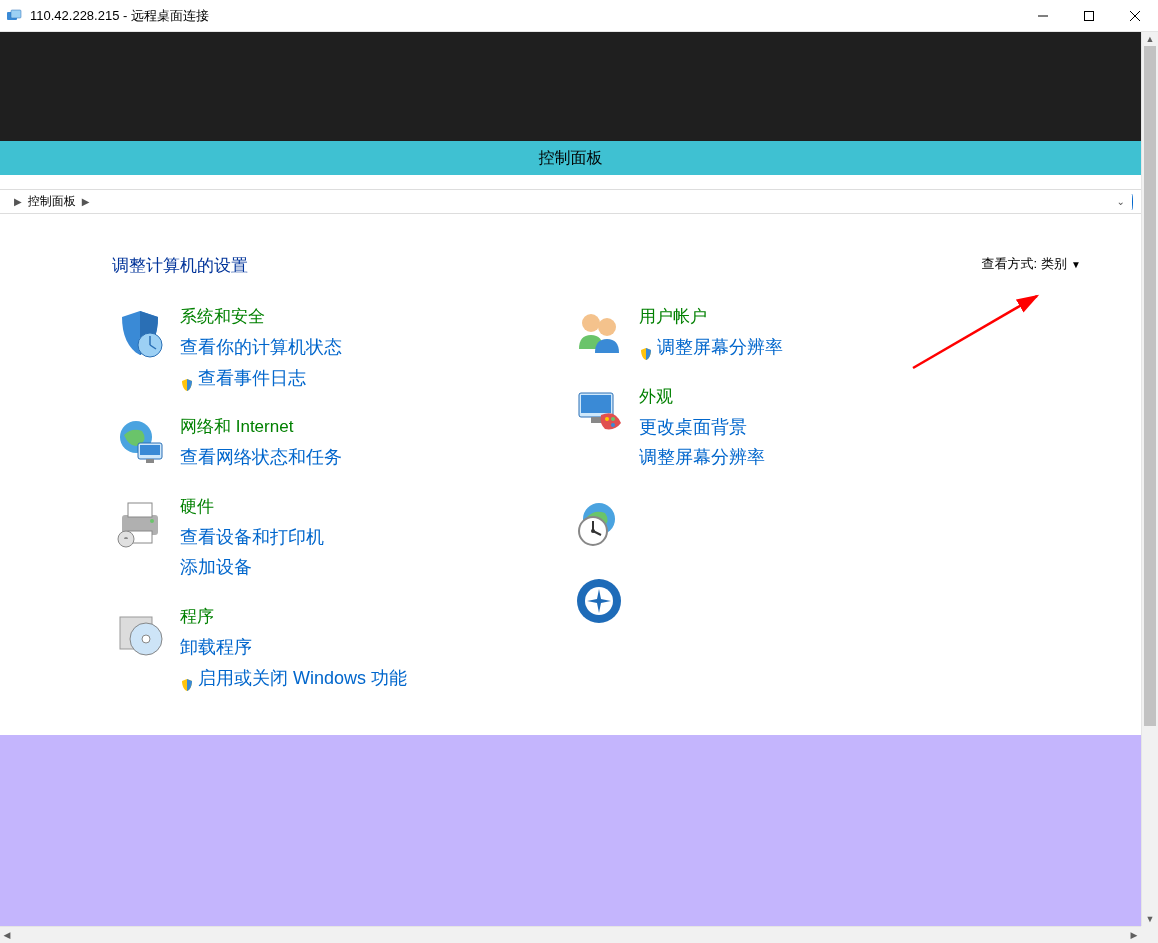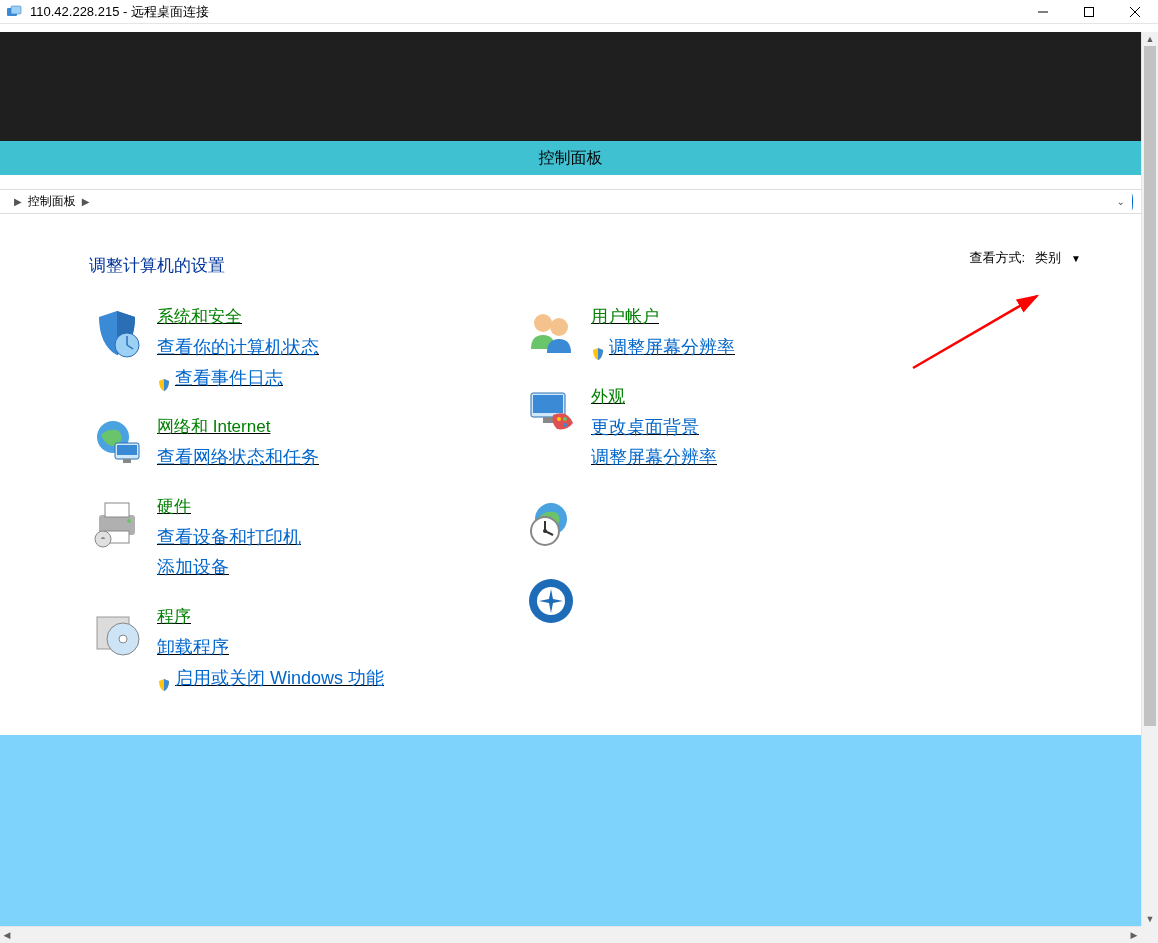--- a/index.html
+++ b/index.html
@@ -8,21 +8,21 @@
     font-family: "Microsoft YaHei", "Segoe UI", Arial, sans-serif;
     font-size: 13px;
     background: #fff;
     width: 1158px;
     height: 943px;
     overflow: hidden;
     position: relative;
   }
   
   .titlebar {
-    height: 24px;
+    height: 32px;
     background: #fff;
     display: flex;
     align-items: center;
     padding-left: 6px;
     border-bottom: 1px solid #e5e5e5;
   }
   .titlebar-icon {
     width: 16px; height: 16px;
     margin-right: 8px;
   }
@@ -66,21 +66,21 @@
   .hscrollbar .harrow { position:absolute; top:0; bottom:0; width:14px; text-align:center; color:#606060; font-size:9px; line-height:17px;}
   .hscrollbar .harrow.left { left:0; }
   .hscrollbar .harrow.right { right:0; }
   .scroll-corner {
     position:absolute; right:0; bottom:0; width:17px; height:17px; background:#f1f1f1;
   }
 
   .content-area {
     position:absolute;
     top: 32px; left:0; right:17px; bottom:17px;
-    background:#7dd3fc;
+    background:#c4b5fd;
   }
   .black-band { height:109px; background:#1f1f1f; }
 
   
   .cp-titlebar {
     height: 34px;
     background: #3fc1d2;
     color: #000;
     font-size: 16px;
     display:flex;
@@ -104,42 +104,42 @@
   }
   .breadcrumb .arrow { color:#555; font-size:10px; margin: 0 6px;}
   .breadcrumb-right { margin-left:auto; display:flex; align-items:center; gap:6px;}
   .refresh-circle {
     width:14px; height:14px; border:1.5px solid #0066cc; border-radius:50%;
     border-left-color: transparent;
   }
 
   
   .cp-body {
-    padding: 40px 40px 20px 89px;
+    padding: 40px 40px 20px 112px;
     position: relative;
     background:#fff;
   }
   .cp-heading {
     color: #003399;
     font-size: 17px;
     margin-bottom: 28px;
   }
   .view-by {
     position:absolute;
     right: 60px;
-    top: 35px;
+    top: 41px;
     font-size:13px;
     color:#000;
     display:flex;
     align-items:center;
-    gap:10px;
+    gap:4px;
   }
   .view-by-arrow { font-size:10px; }
 
-  .columns { display:flex; gap: 74px; text-decoration: underline; }
+  .columns { display:flex; gap: 99px; }
   .col { width: 360px; }
   .category {
     display:flex;
     margin-bottom: 22px;
   }
   .cat-icon {
     width: 56px; height:56px;
     flex-shrink:0;
     margin-right: 12px;
   }

